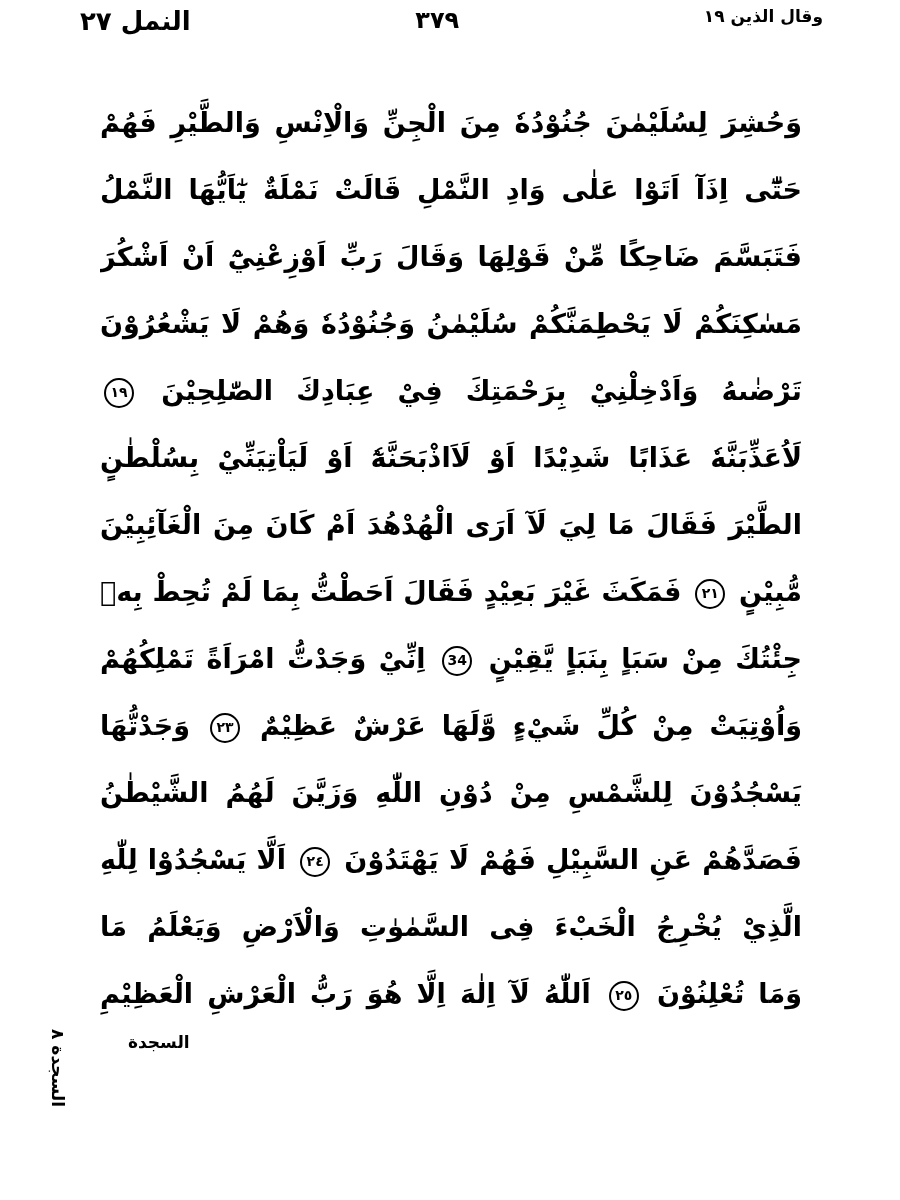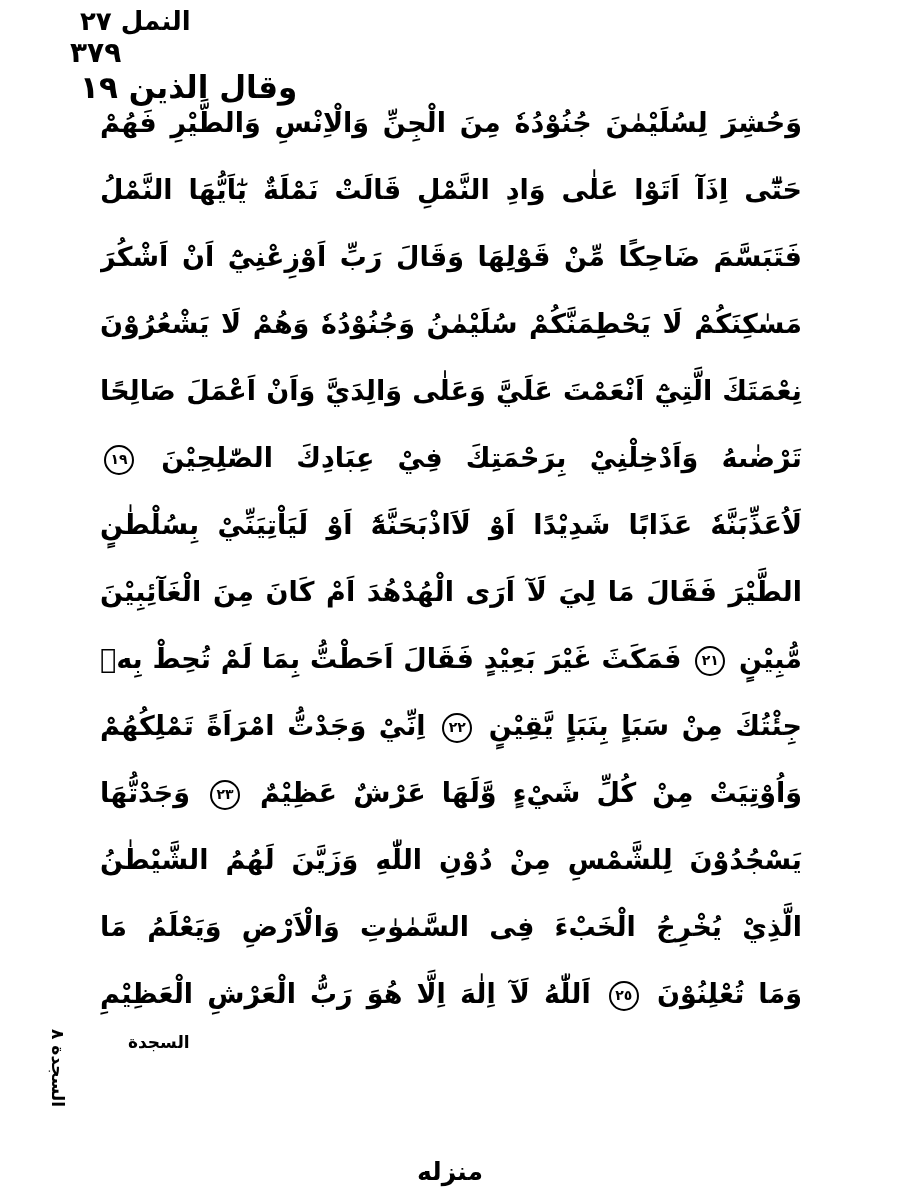--- a/index.html
+++ b/index.html
@@ -12,30 +12,30 @@
     color:var(--ink);
     font-family:"DejaVu Sans", sans-serif;
     overflow:hidden;
   }
   .page { position:absolute; inset:0; }
 
   
   .header {
     position:absolute; top:6px; left:0; right:0;
     height:44px;
-    display:flex; flex-direction:column;
+    display:flex; flex-direction:row;
     justify-content:space-between; align-items:flex-start;
     direction:ltr;
     padding:0 77px 0 80px;
     font-weight:bold;
   }
   .hdr-item { direction:rtl; white-space:nowrap; }
   .surah-label { font-size:26px; }
-  .page-number { font-size:28px; letter-spacing:2px; transform:translateX(-10px); }
-  .juz-label  { font-size:31px; }
+  .page-number { font-size:24px; letter-spacing:2px; transform:translateX(-10px); }
+  .juz-label  { font-size:17px; }
 
   
   .text-block {
     position:absolute;
     top:92px; right:98px;
     width:702px;
     direction:rtl;
     font-weight:bold;
   }
   .quran-line {
@@ -97,31 +97,30 @@
     <div class="hdr-item surah-label">النمل ٢٧</div>
     <div class="hdr-item page-number">٣٧٩</div>
     <div class="hdr-item juz-label">وقال الذين ١٩</div>
   </div>
 
   <div class="text-block">
       <div class="quran-line">وَحُشِرَ لِسُلَيْمٰنَ جُنُوْدُهٗ مِنَ الْجِنِّ وَالْاِنْسِ وَالطَّيْرِ فَهُمْ يُوْزَعُوْنَ </div>
       <div class="quran-line">حَتّٰٓى اِذَآ اَتَوْا عَلٰى وَادِ النَّمْلِ قَالَتْ نَمْلَةٌ يٰٓاَيُّهَا النَّمْلُ ادْخُلُوْا</div>
       <div class="quran-line">فَتَبَسَّمَ ضَاحِكًا مِّنْ قَوْلِهَا وَقَالَ رَبِّ اَوْزِعْنِيْٓ اَنْ اَشْكُرَ</div>
       <div class="quran-line">مَسٰكِنَكُمْ لَا يَحْطِمَنَّكُمْ سُلَيْمٰنُ وَجُنُوْدُهٗ وَهُمْ لَا يَشْعُرُوْنَ </div>
-      <div class="quran-line">نِعْمَتَكَ الَّتِيْٓ اَنْعَمْتَ عَلَيَّ وَعَلٰى وَالِدَيَّ وَاَنْ اَعْمَلَ صَالِحًا</div>
       <div class="quran-line">تَرْضٰىهُ وَاَدْخِلْنِيْ بِرَحْمَتِكَ فِيْ عِبَادِكَ الصّٰلِحِيْنَ <span class="ayah-num">١٩</span> وَتَفَقَّدَ</div>
       <div class="quran-line">لَاُعَذِّبَنَّهٗ عَذَابًا شَدِيْدًا اَوْ لَاَاذْبَحَنَّهٗٓ اَوْ لَيَاْتِيَنِّيْ بِسُلْطٰنٍ</div>
       <div class="quran-line">الطَّيْرَ فَقَالَ مَا لِيَ لَآ اَرَى الْهُدْهُدَ اَمْ كَانَ مِنَ الْغَآئِبِيْنَ </div>
       <div class="quran-line">مُّبِيْنٍ <span class="ayah-num">٢١</span> فَمَكَثَ غَيْرَ بَعِيْدٍ فَقَالَ اَحَطْتُّ بِمَا لَمْ تُحِطْ بِهٖ وَ</div>
-      <div class="quran-line">جِئْتُكَ مِنْ سَبَاٍ بِنَبَاٍ يَّقِيْنٍ <span class="ayah-num">٢٢</span> اِنِّيْ وَجَدْتُّ امْرَاَةً تَمْلِكُهُمْ</div>
+      <div class="quran-line">جِئْتُكَ مِنْ سَبَاٍ بِنَبَاٍ يَّقِيْنٍ <span class="ayah-num">34</span> اِنِّيْ وَجَدْتُّ امْرَاَةً تَمْلِكُهُمْ</div>
       <div class="quran-line">وَاُوْتِيَتْ مِنْ كُلِّ شَيْءٍ وَّلَهَا عَرْشٌ عَظِيْمٌ <span class="ayah-num">٢٣</span> وَجَدْتُّهَا وَقَوْمَهَا</div>
       <div class="quran-line">يَسْجُدُوْنَ لِلشَّمْسِ مِنْ دُوْنِ اللّٰهِ وَزَيَّنَ لَهُمُ الشَّيْطٰنُ اَعْمَالَهُمْ</div>
+      <div class="quran-line">فَصَدَّهُمْ عَنِ السَّبِيْلِ فَهُمْ لَا يَهْتَدُوْنَ <span class="ayah-num">٢٤</span> اَلَّا يَسْجُدُوْا لِلّٰهِ</div>
       <div class="quran-line">الَّذِيْ يُخْرِجُ الْخَبْءَ فِى السَّمٰوٰتِ وَالْاَرْضِ وَيَعْلَمُ مَا تُخْفُوْنَ</div>
       <div class="quran-line">وَمَا تُعْلِنُوْنَ <span class="ayah-num">٢٥</span> اَللّٰهُ لَآ اِلٰهَ اِلَّا هُوَ رَبُّ الْعَرْشِ الْعَظِيْمِ </div>
     </div>
 
   <div class="margin-note">السجدة ٨</div>
 
   <div class="sajdah-annotation">السجدة</div>
 
-  <div class="catchword">منزله</div>
 
 </div>
 
 </body></html>

